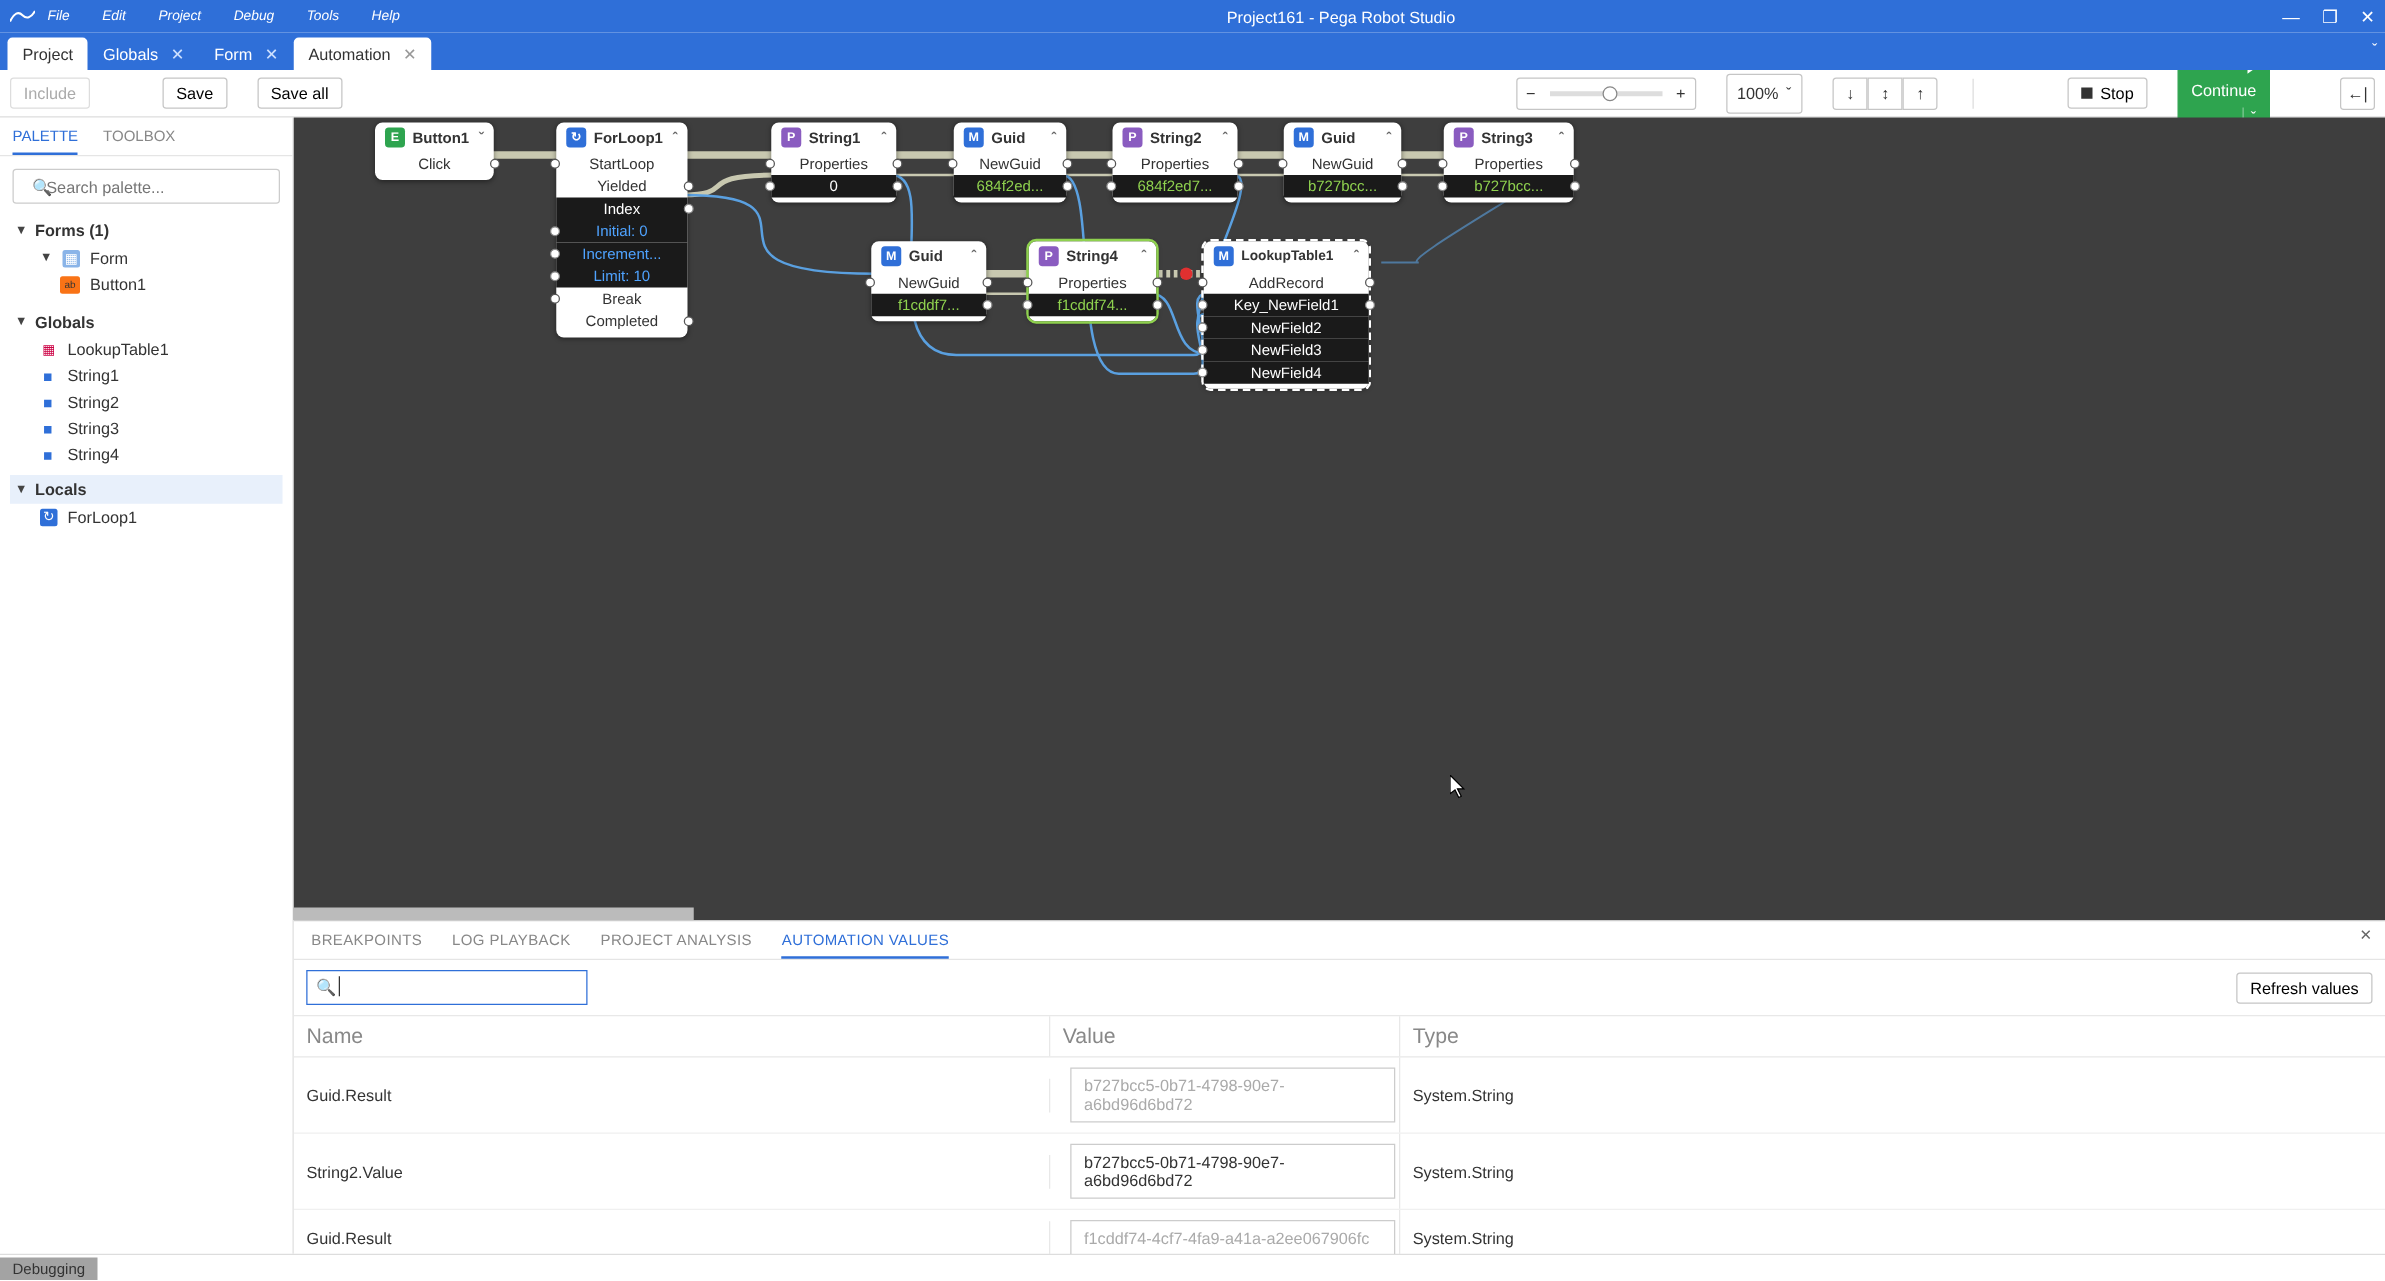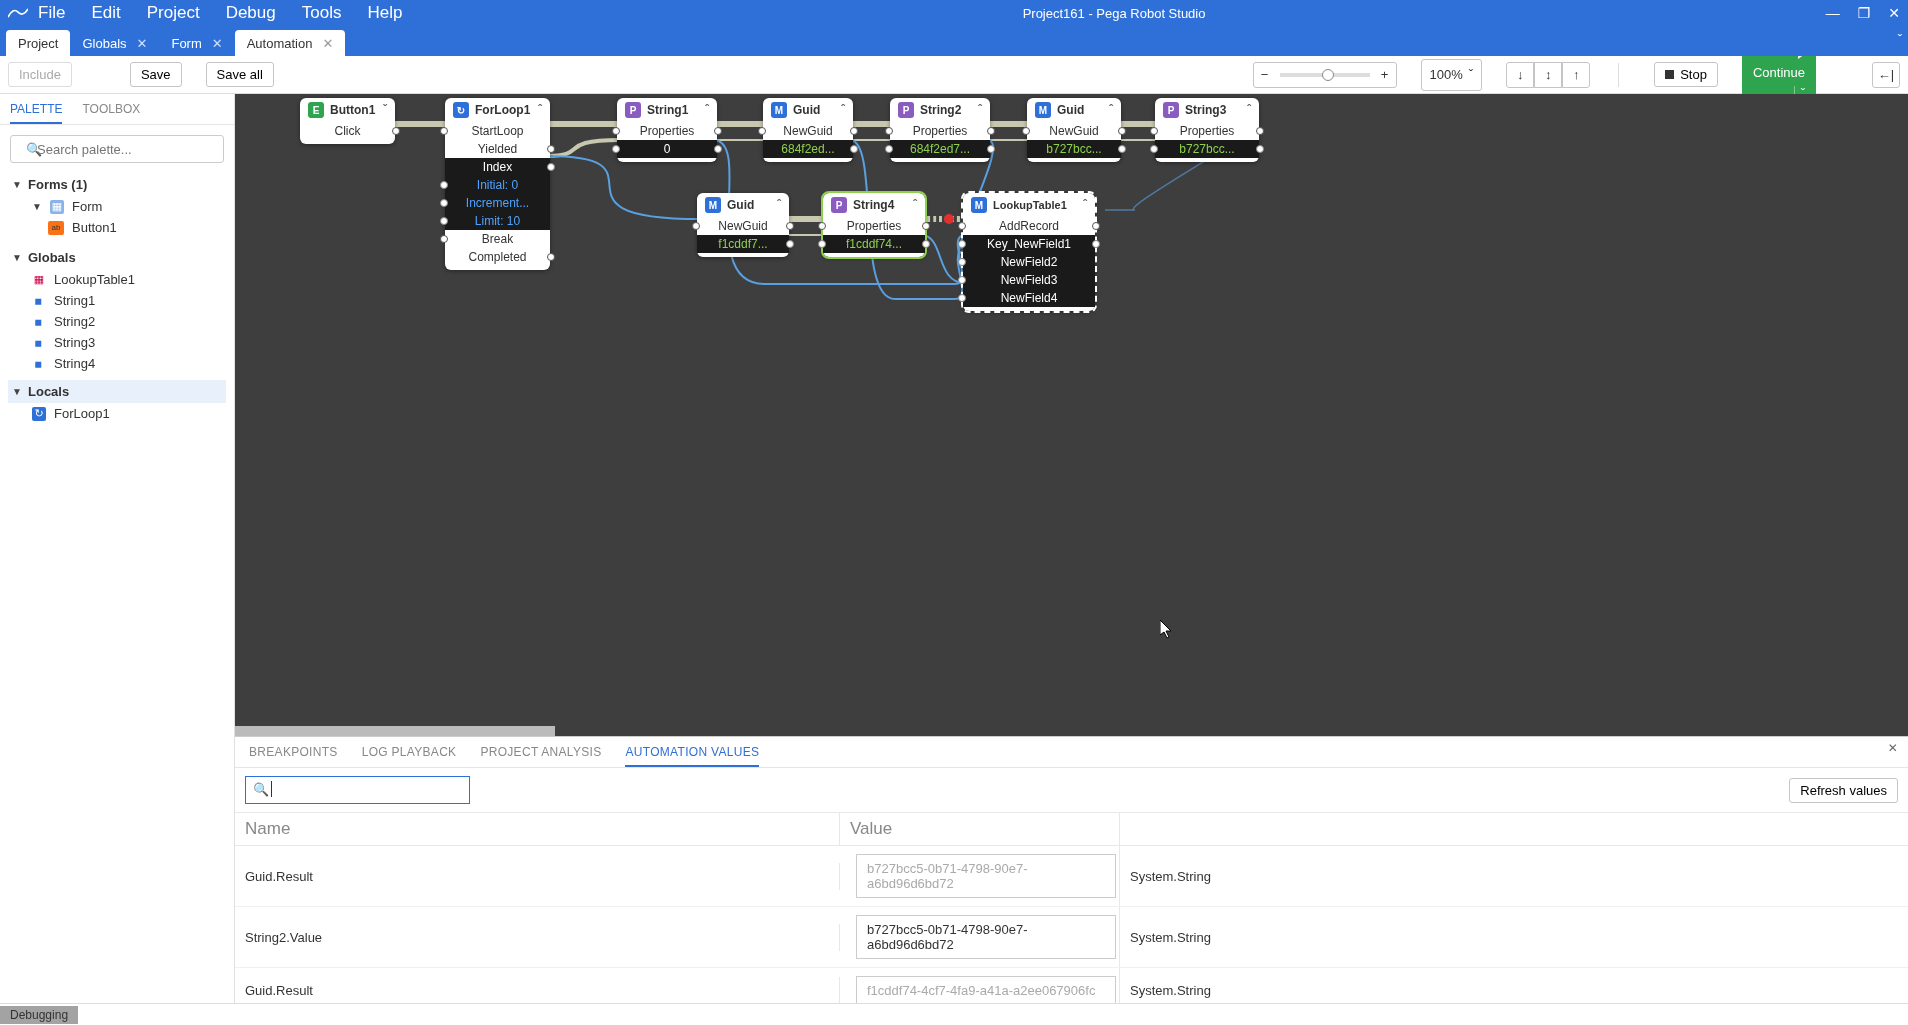--- a/index.html
+++ b/index.html
@@ -3,21 +3,21 @@
 <meta charset="utf-8">
 <style>
 * { box-sizing: border-box; margin: 0; padding: 0; font-family: "Segoe UI", Arial, sans-serif; }
 html, body { width: 100%; height: 100%; overflow: hidden; }
 body { font-size: 13px; color: #333; background: #fff; }
 
 
 .titlebar { height: 26px; background: #2f6fd8; display: flex; align-items: center; padding: 0 8px; color: #fff; }
 .titlebar .logo { width: 20px; height: 14px; margin-right: 10px; }
 .titlebar .menus { display: flex; gap: 26px; }
-.titlebar .menus span { font-size: 17px; cursor: pointer; }
+.titlebar .menus span { font-size: 11px; cursor: pointer; font-style: italic; }
 .titlebar .title { flex: 1; text-align: center; font-size: 13px; }
 .titlebar .win-controls { display: flex; gap: 18px; }
 .titlebar .win-controls span { cursor: pointer; font-size: 14px; line-height: 1; }
 
 
 .tabstrip { height: 30px; background: #2f6fd8; display: flex; align-items: flex-end; padding: 0 6px; position: relative; }
 .tabstrip .tab { height: 26px; padding: 0 12px; display: flex; align-items: center; gap: 10px; border-radius: 4px 4px 0 0; font-size: 13px; }
 .tabstrip .tab.inactive { color: #fff; }
 .tabstrip .tab.active { background: #fff; color: #333; }
 .tabstrip .tab .close { font-size: 13px; color: #999; cursor: pointer; }
@@ -180,21 +180,21 @@
   <div class="zoomlabel">
     <span>100%</span>
     <span>ˇ</span>
   </div>
   <div class="icongroup">
     <div class="ibtn">↓</div>
     <div class="ibtn">↕</div>
     <div class="ibtn">↑</div>
   </div>
   <div style="width:8px;border-left:1px solid #ddd;height:24px;margin:0 4px;"></div>
-  <button class="btn" style="display:flex;align-items:center;gap:6px;">
+  <button class="btn" style="display:flex;align-items:center;gap:6px;margin-left:40px;">
     <span style="width:9px;height:9px;background:#333;display:inline-block;"></span>
     <span>Stop</span>
   </button>
   <button class="btn green">
     <span class="play-tri"></span>
     <span>Continue</span>
     <span style="border-left:1px solid rgba(255,255,255,0.4);padding-left:6px;">ˇ</span>
   </button>
   <div style="width:8px"></div>
   <div class="ibtn" style="border:1px solid #c5c5c5;border-radius:3px;width:28px;height:26px;display:flex;align-items:center;justify-content:center;">←|</div>
@@ -433,20 +433,21 @@
           <span class="cursor"></span>
           <input style="">
         </div>
         <div class="sp"></div>
         <button class="btn">Refresh values</button>
       </div>
       <div class="grid">
         <div class="ghdr">
           <div class="c1">Name</div>
           <div class="c2">Value</div>
+          <div class="c3">Type</div>
         </div>
         <div class="grow">
           <div class="c1">Guid.Result</div>
           <div class="c2">
               <div class="c2inner ro">b727bcc5-0b71-4798-90e7-a6bd96d6bd72</div>
             </div>
           <div class="c3">System.String</div>
         </div>
         <div class="grow">
           <div class="c1">String2.Value</div>

